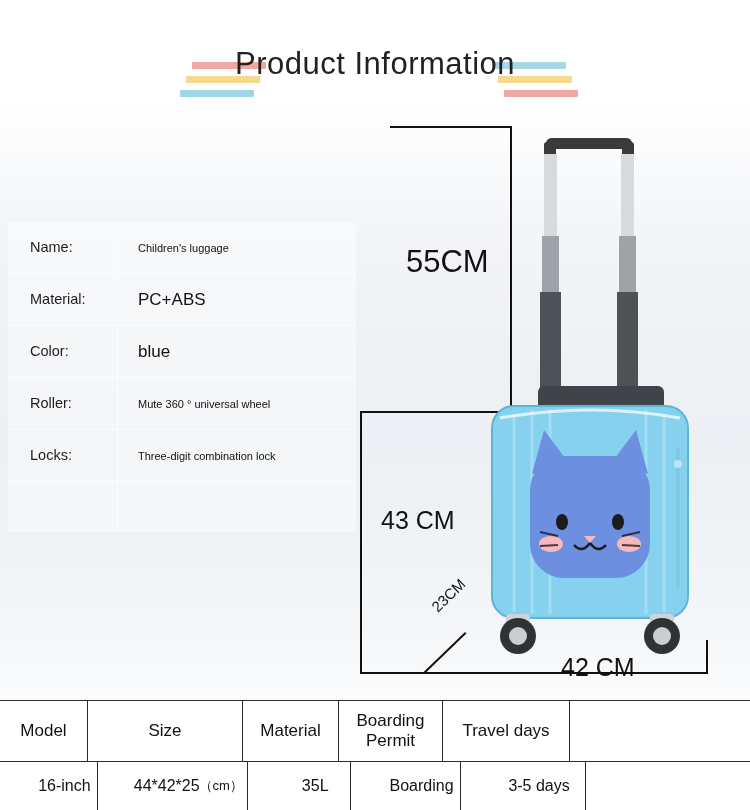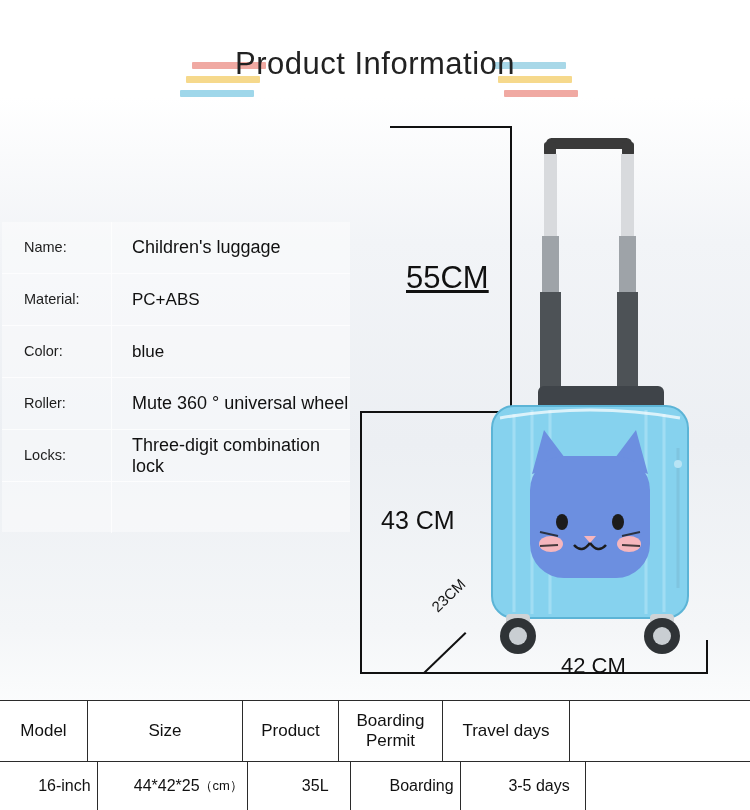--- a/index.html
+++ b/index.html
@@ -46,21 +46,21 @@
   .deco-l1 { left: 192px; top: 16px;  width: 74px; background: #f0a9a2; }
   .deco-l2 { left: 186px; top: 30px;  width: 74px; background: #f6d98c; }
   .deco-l3 { left: 180px; top: 44px;  width: 74px; background: #9fd7ea; }
   .deco-r1 { left: 492px; top: 16px;  width: 74px; background: #a8d8e8; }
   .deco-r2 { left: 498px; top: 30px;  width: 74px; background: #f6d98c; }
   .deco-r3 { left: 504px; top: 44px;  width: 74px; background: #f0a9a2; }
 
   
   .spec-panel {
     position: absolute;
-    left: 2px;
+    left: 8px;
     top: 222px;
     width: 348px;
     background: rgba(255,255,255,0.42);
   }
   .spec-row {
     display: flex;
     align-items: center;
     height: 51px;
     border-bottom: 1px solid rgba(255,255,255,0.75);
   }
@@ -71,36 +71,36 @@
     box-sizing: border-box;
     font-size: 14.5px;
     color: #1d1d1d;
     border-right: 1px solid rgba(255,255,255,0.75);
     height: 51px;
     line-height: 51px;
   }
   .spec-val {
     flex: 1;
     padding-left: 20px;
-    font-size: 18px;
+    font-size: 11px;
     color: #111111;
   }
   .spec-row.big .spec-val { font-size: 17px; }
   .spec-row.blank { height: 50px; }
   .spec-row.blank .spec-key { border-right: 1px solid rgba(255,255,255,0.75); }
 
   
   .dim {
     position: absolute;
     color: #111111;
     font-family: "Liberation Sans", sans-serif;
   }
-  .dim-55 { left: 406px; top: 260px; font-size: 31px; text-decoration: underline; }
+  .dim-55 { left: 406px; top: 244px; font-size: 31px; }
   .dim-43 { left: 381px; top: 506px; font-size: 25px; }
-  .dim-42 { left: 561px; top: 653px; font-size: 22px; }
+  .dim-42 { left: 561px; top: 653px; font-size: 25px; }
   .dim-23 { left: 428px; top: 603px; font-size: 15px; transform: rotate(-44deg); transform-origin: left top; }
 
   .dline {
     position: absolute;
     background: #111111;
   }
   .dline-top  { left: 390px; top: 126px; width: 122px; height: 2px; }
   .dline-mid  { left: 360px; top: 411px; width: 152px; height: 2px; }
   .dline-bot  { left: 360px; top: 672px; width: 150px; height: 2px; }
   .vline-left { left: 360px; top: 411px; width: 2px; height: 262px; }
@@ -264,21 +264,21 @@
       <rect x="210" y="496" width="24" height="12" rx="4" fill="#cfd3d6"></rect>
       <circle cx="222" cy="518" r="18" fill="#2f3336"></circle>
       <circle cx="222" cy="518" r="9" fill="#c9ced2"></circle>
     </g>
   </svg>
 
   <div class="bottom-table">
     <div class="bt-row head">
       <div class="bt-cell c1 bold">Model</div>
       <div class="bt-cell c2">Size</div>
-      <div class="bt-cell c3">Product</div>
+      <div class="bt-cell c3">Material</div>
       <div class="bt-cell c4">Boarding Permit</div>
       <div class="bt-cell c5">Travel days</div>
       <div class="bt-cell c6"></div>
     </div>
     <div class="bt-row body">
       <div class="bt-cell c1 bold">16-inch</div>
       <div class="bt-cell c2">
         <span>44*42*25</span>
         <span class="small-unit">（cm）</span>
       </div>

